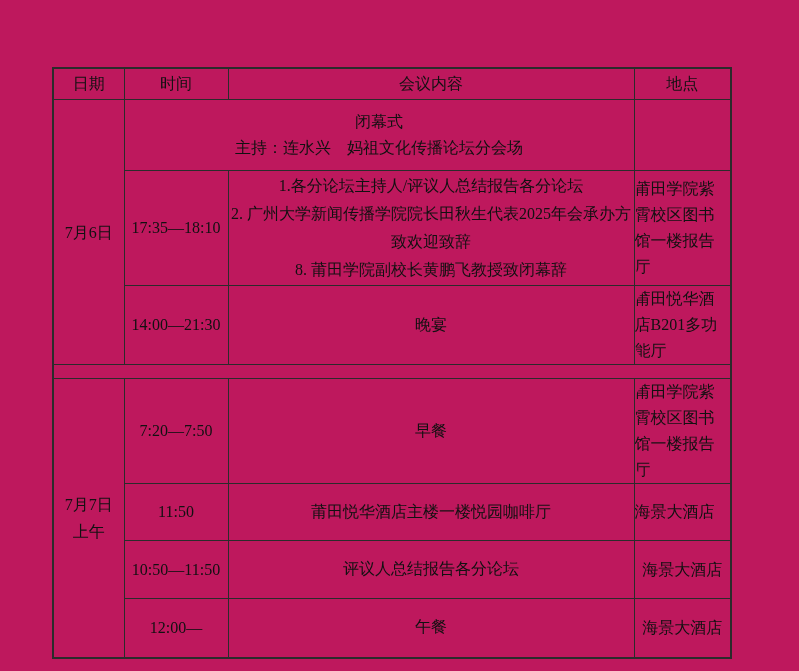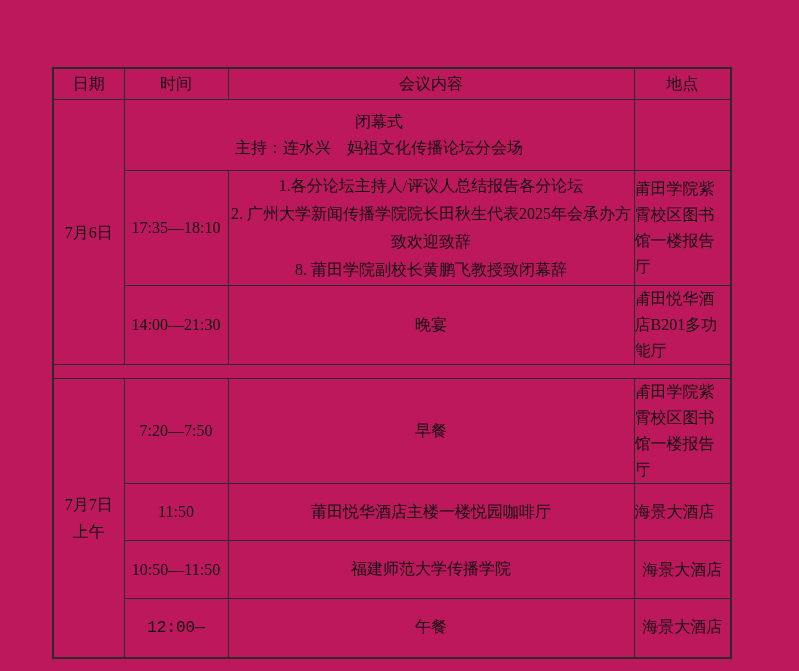--- a/index.html
+++ b/index.html
@@ -38,21 +38,21 @@
     word-break: break-all;
   }
   th.hcell { font-weight: bold; font-size: 16px; height: 30px; }
   tr.row-closing { height: 71px; }
   tr.row-report  { height: 115px; }
   tr.row-dinner  { height: 75px; }
   tr.row-sep     { height: 14px; }
   tr.row-breakfast { height: 76px; }
   tr.row-bus     { height: 57px; }
   tr.row-forum   { height: 58px; }
-  tr.row-lunch   { height: 59px; font-family: Liberation Mono, monospace; }
+  tr.row-lunch   { height: 59px; }
   td.date-cell { font-size: 16px; line-height: 27px; }
   td.time-cell { font-size: 16px; }
   td.closing-cell {
     font-weight: bold;
     font-size: 16px;
     line-height: 26px;
     margin-left: 42px;
   }
   td.content-list-cell {
     text-align: left;
@@ -127,21 +127,21 @@
     </tr>
 
     <tr class="row-bus">
       <td class="time-cell">11:50</td>
       <td>莆田悦华酒店主楼一楼悦园咖啡厅</td>
       <td class="loc-cell tl">海景大酒店</td>
     </tr>
 
     <tr class="row-forum">
       <td class="time-cell">10:50—11:50</td>
-      <td>福建师范大学传播学院</td>
+      <td>评议人总结报告各分论坛</td>
       <td class="loc-cell">海景大酒店</td>
     </tr>
 
     <tr class="row-lunch">
       <td class="time-cell">12:00—</td>
       <td>午餐</td>
       <td class="loc-cell">海景大酒店</td>
     </tr>
   </tbody>
     </table>

